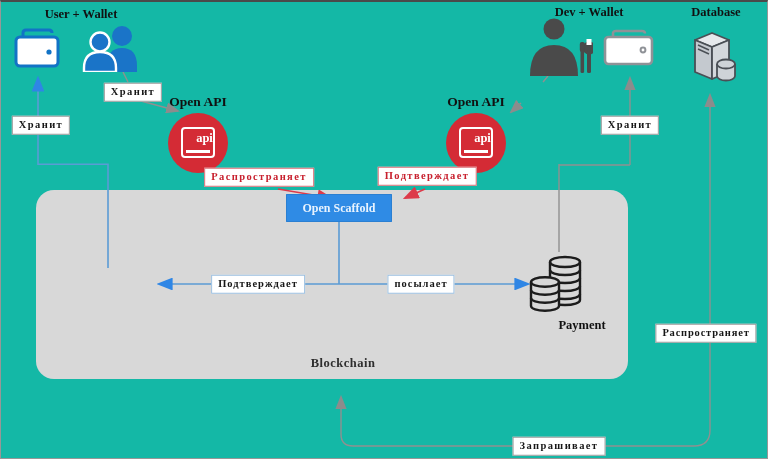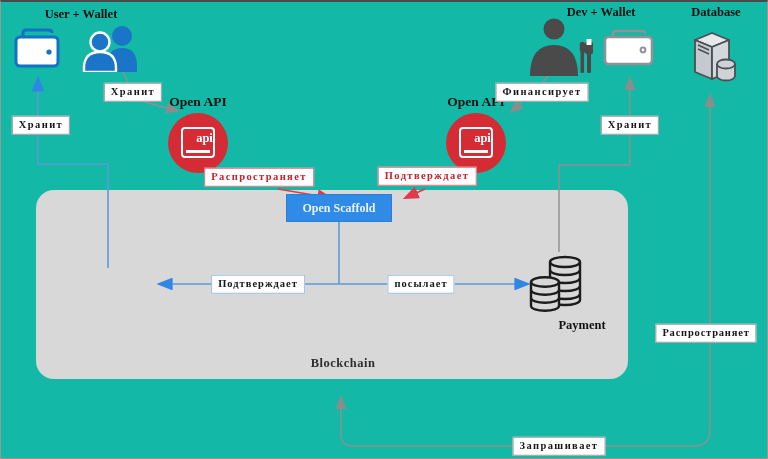--- a/index.html
+++ b/index.html
@@ -97,21 +97,21 @@
 
     <g stroke="#dd3a4a" stroke-width="1.6" fill="none">
       <path d="M213,166 L235,175"></path>
       <path d="M277,187 L330,196" marker-end="url(#mRed)"></path>
       <path d="M451,169 L444,176"></path>
       <path d="M424,187 L404,196" marker-end="url(#mRed)"></path>
     </g>
   </svg>
 
   <div class="abs ctr sec-title" style="left:80px;top:12px;">User + Wallet</div>
-  <div class="abs ctr sec-title" style="left:600px;top:10px;">Dev + Wallet</div>
+  <div class="abs ctr sec-title" style="left:588px;top:10px;">Dev + Wallet</div>
   <div class="abs ctr sec-title" style="left:715px;top:10px;">Database</div>
 
   <svg class="abs icon" style="left:13px;top:26px;" width="46" height="41" viewBox="0 0 46 41">
     <path d="M9,9 V5 Q9,2 12,2 H35 Q38,2 38,5" fill="none" stroke="#1273c6" stroke-width="3"></path>
     <rect x="2" y="9" width="42" height="29" rx="4" fill="#fff" stroke="#1273c6" stroke-width="3"></rect>
     <circle cx="35" cy="24" r="2.6" fill="#1273c6"></circle>
   </svg>
 
   <svg class="abs icon" style="left:80px;top:22px;" width="60" height="48" viewBox="0 0 60 48">
     <g fill="#1a74c8">
@@ -178,21 +178,20 @@
 
   <div class="abs ctr api-title" style="left:197px;top:100px;">Open API</div>
   <div class="abs ctr api-title" style="left:475px;top:100px;">Open API</div>
 
   <div id="open-scaffold" class="abs bnode">Open Scaffold</div>
 
   <div class="abs ctr lbl" style="left:132px;top:90px;">Хранит</div>
   <div class="abs ctr lbl" style="left:40px;top:123px;">Хранит</div>
   <div class="abs ctr lbl red" style="left:258px;top:175px;">Распространяет</div>
   <div class="abs ctr lbl red" style="left:426px;top:174px;">Подтверждает</div>
-  <div class="abs ctr lbl" style="left:541px;top:90px;">Финансирует</div>
   <div class="abs ctr lbl" style="left:629px;top:123px;">Хранит</div>
   <div class="abs ctr lbl blue" style="left:257px;top:282px;">Подтверждает</div>
   <div class="abs ctr lbl blue" style="left:420px;top:282px;">посылает</div>
   <div class="abs ctr lbl" style="left:705px;top:331px;letter-spacing:.8px;">Распространяет</div>
   <div class="abs ctr lbl" style="left:558px;top:444px;">Запрашивает</div>
 
   <div class="abs ctr payment-label" style="left:557px;top:323px;">Payment</div>
   <div class="abs ctr chain-label" style="left:342px;top:361px;">Blockchain</div>
 
 </div>

